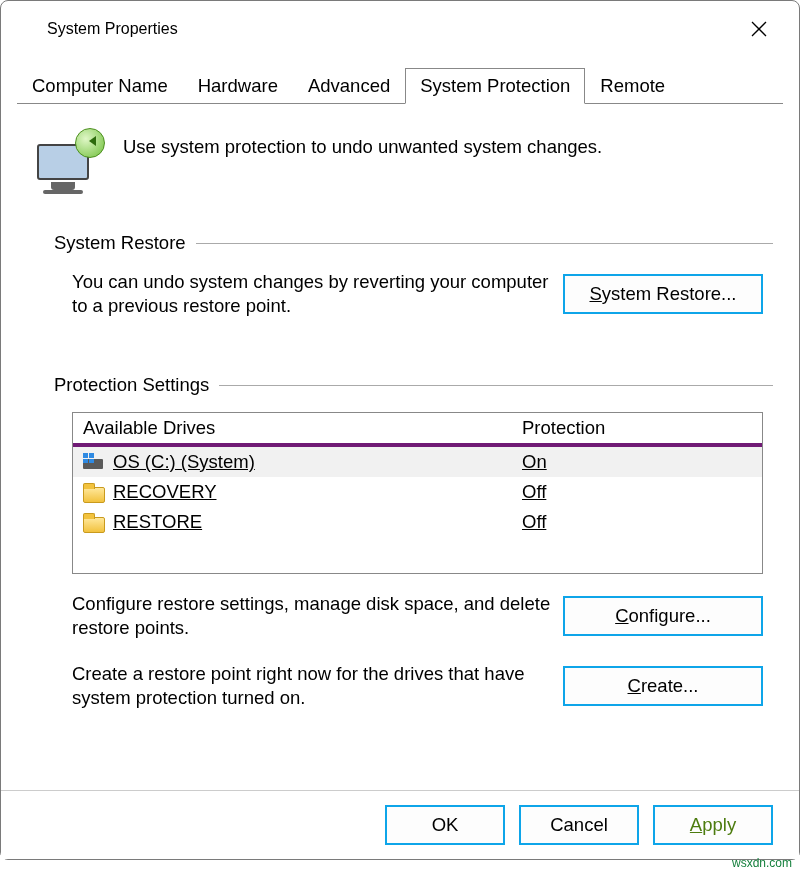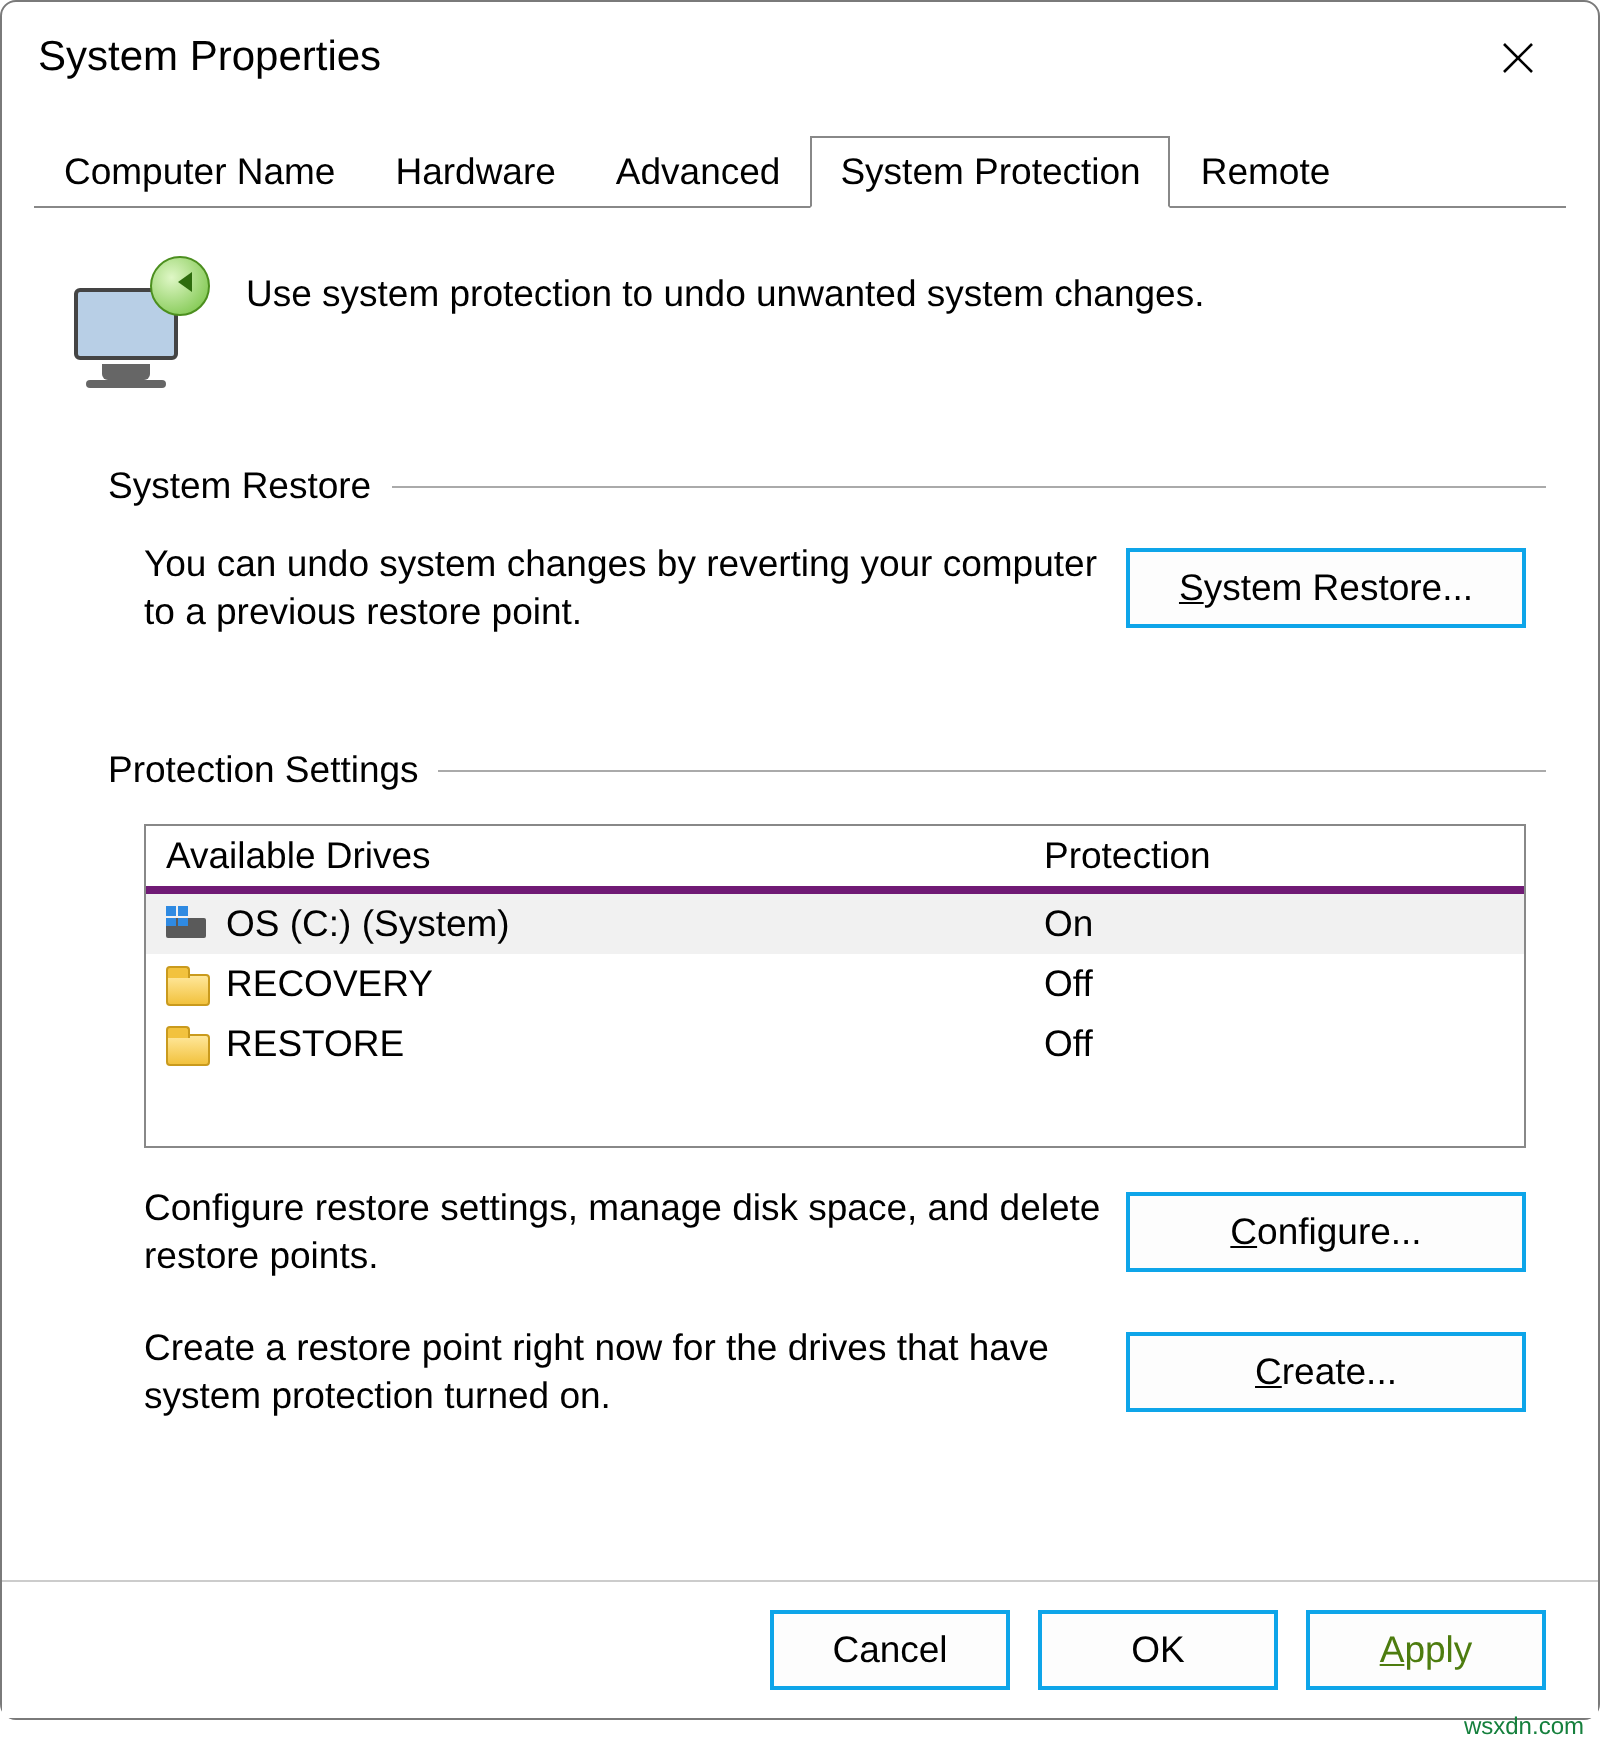--- a/index.html
+++ b/index.html
@@ -22,21 +22,21 @@
     background: #fff;
     display: flex;
     flex-direction: column;
   }
   .titlebar {
     display: flex;
     align-items: center;
     justify-content: space-between;
     padding: 10px 18px 6px 18px;
   }
-  .title { font-size: 21px; }
+  .title { font-size: 16px; margin-left: 28px; }
   .close-btn {
     width: 44px; height: 36px;
     display: flex; align-items: center; justify-content: center;
     font-size: 22px; color: #000;
   }
   .close-btn svg { stroke: #000; stroke-width: 1.3; }
   .tabs {
     display: flex;
     align-items: flex-start;
     padding: 0 16px;
@@ -130,21 +130,21 @@
     margin: 4px 10px 18px 18px;
   }
   .drives-header, .drives-row {
     display: flex;
     padding: 4px 10px;
   }
   .drives-header { border-bottom: 4px solid #701a75; font-weight: 400; }
   .col-drive { flex: 1; display: flex; align-items: center; gap: 8px; }
   .col-prot { width: 230px; }
   .drives-row.selected { background: #f1f1f1; }
-  .drives-body { padding-bottom: 36px; }
+  .drives-body { padding-bottom: 36px; text-decoration: underline; }
 
   .drive-icon {
     width: 22px; height: 18px; display: inline-block; position: relative;
   }
   .drive-icon.sys::before {
     content:""; position:absolute; left:0; top:6px; width:20px; height:10px;
     background:#5a5a5a; border-radius:1px;
   }
   .drive-icon.sys::after {
     content:""; position:absolute; left:0; top:0; width:12px; height:10px;
@@ -265,20 +265,20 @@
 
       <div class="row" style="margin-top:22px;">
         <div class="text">Create a restore point right now for the drives that have system protection turned on.</div>
         <div class="btn"><span class="u">C</span><span>reate...</span></div>
       </div>
     </div>
 
   </div>
 
   <div class="footer">
+    <div class="btn small">OK</div>
     <div class="btn small">Cancel</div>
-    <div class="btn small">OK</div>
     <div class="btn small disabled"><span class="u">A</span><span>pply</span></div>
   </div>
 
 </div>
 
 <div class="watermark">wsxdn.com</div>
 
 </body></html>

